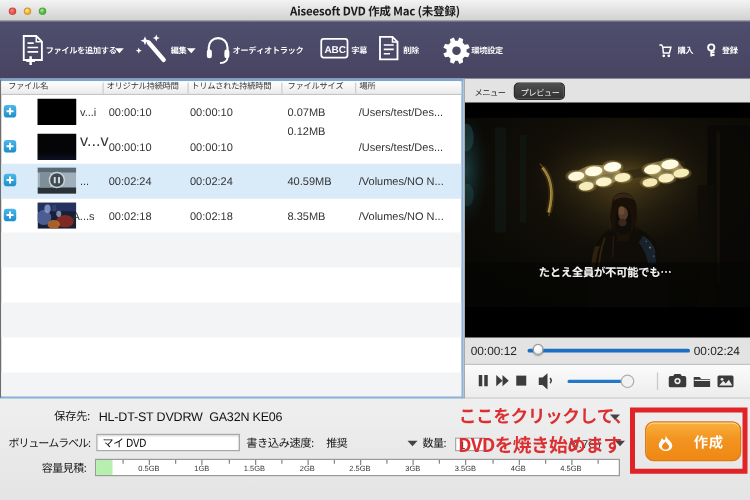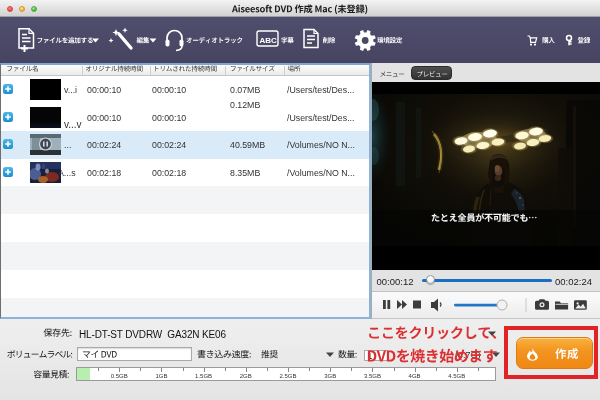--- a/index.html
+++ b/index.html
@@ -29,21 +29,21 @@
   <div class="abs" style="left:86px;top:20.4px;font-size:8.8px;color:#333;">00:00:10</div>
   <div class="abs" style="left:151px;top:20.4px;font-size:8.8px;color:#333;">00:00:10</div>
   <div class="abs" style="left:229px;top:20.4px;font-size:8.8px;color:#333;">0.07MB</div>
   <div class="abs" style="left:286px;top:20.4px;font-size:8.8px;color:#333;">/Users/test/Des...</div>
 
   <div class="abs" style="left:1.5px;top:46.7px;width:10px;height:10px;border-radius:2.5px;background:linear-gradient(#4db8ea,#1b8ecb);"></div>
   <svg class="abs" style="left:1.5px;top:46.7px;" width="10" height="10">
       <path d="M5 2.2 V7.8 M2.2 5 H7.8" stroke="#fff" stroke-width="1.6"></path>
     </svg>
   <div class="abs" style="left:29px;top:41.5px;width:31px;height:21px;background:linear-gradient(#050508 70%,#0d1022);"></div>
-  <div class="abs" style="left:63px;top:54px;font-size:10px;color:#333;">v...v</div>
+  <div class="abs" style="left:63px;top:40px;font-size:13px;color:#333;">v...v</div>
   <div class="abs" style="left:86px;top:47.9px;font-size:8.8px;color:#333;">00:00:10</div>
   <div class="abs" style="left:151px;top:47.9px;font-size:8.8px;color:#333;">00:00:10</div>
   <div class="abs" style="left:229px;top:35px;font-size:8.8px;color:#333;">0.12MB</div>
   <div class="abs" style="left:286px;top:47.9px;font-size:8.8px;color:#333;">/Users/test/Des...</div>
 <div class="abs" style="left:0;top:66.0px;width:368px;height:27.5px;background:#d9eaf9;"></div>
   <div class="abs" style="left:1.5px;top:74.2px;width:10px;height:10px;border-radius:2.5px;background:linear-gradient(#4db8ea,#1b8ecb);"></div>
   <svg class="abs" style="left:1.5px;top:74.2px;" width="10" height="10">
       <path d="M5 2.2 V7.8 M2.2 5 H7.8" stroke="#fff" stroke-width="1.6"></path>
     </svg>
   <svg class="abs" style="left:29px;top:69.0px;" width="31" height="21">

